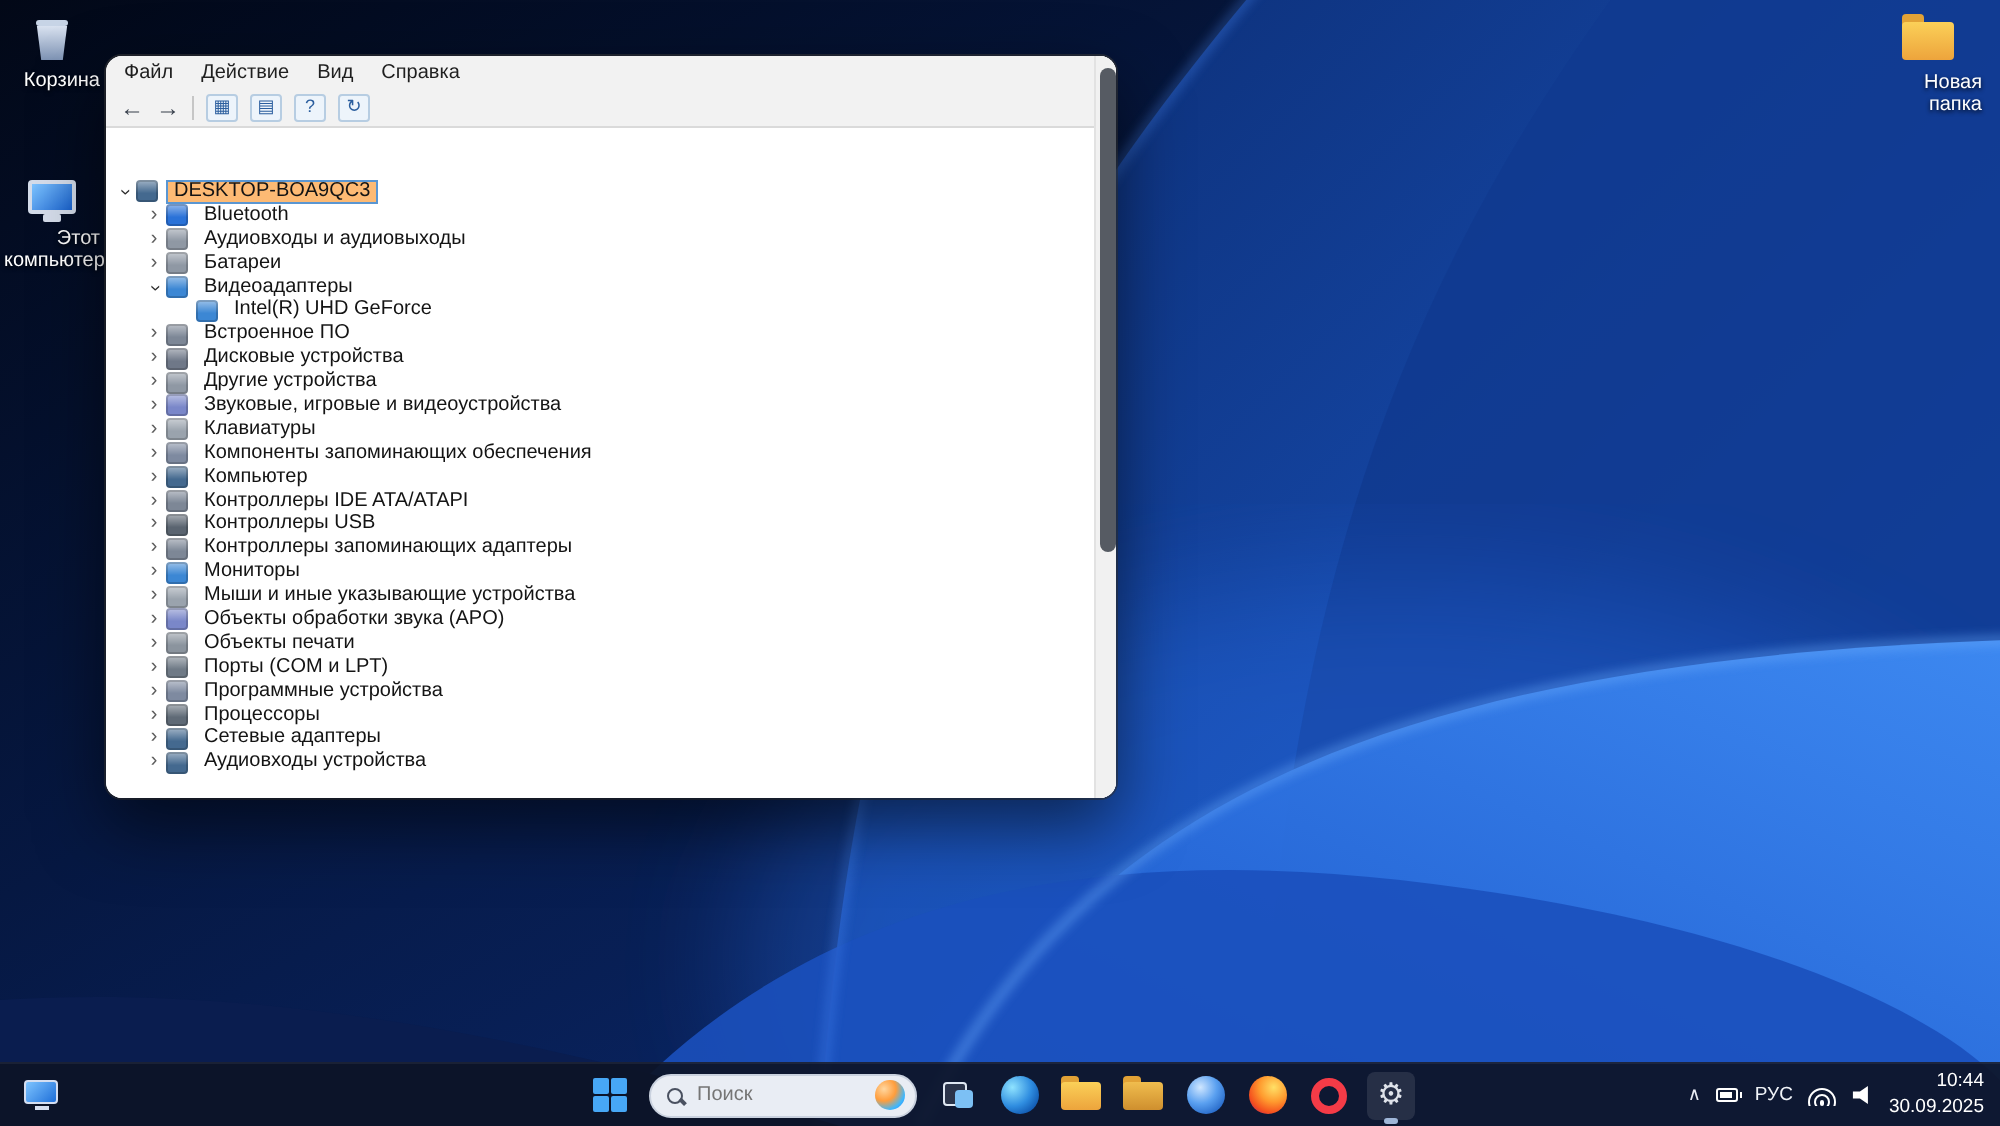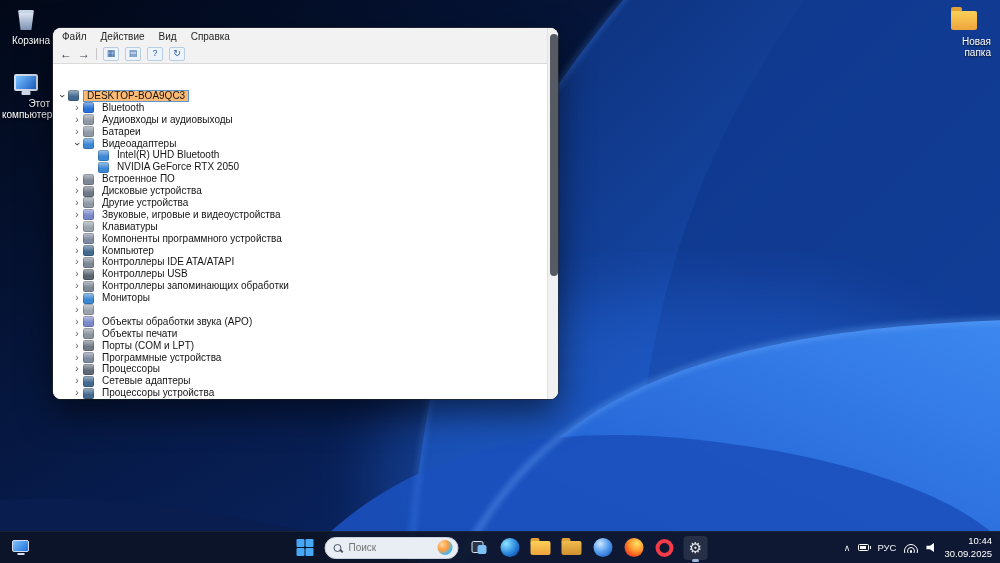--- a/index.html
+++ b/index.html
@@ -157,21 +157,21 @@
     <path d="M460,563 C540,400 700,330 1005,320" stroke="#6fb0ff" stroke-width="3" fill="none" opacity="0.75" filter="url(#b3)"></path>
   </svg>
 </div>
 
 <div class="desk-icon" style="left:2px;top:5px;">
   <div class="glyph">
       <span class="bin"></span>
     </div>
   <div>Корзина</div>
 </div>
-<div class="desk-icon" style="left:2px;top:68px;">
+<div class="desk-icon" style="left:2px;top:84px;">
   <div class="glyph">
       <span class="monitor"></span>
     </div>
   <div>Этот компьютер</div>
 </div>
 <div class="desk-icon" style="left:937px;top:6px;width:54px;">
   <div class="glyph">
       <span class="folder-big"></span>
     </div>
   <div>Новая папка</div>
@@ -215,26 +215,21 @@
         <span class="tlabel">Батареи</span>
       </div>
       <div class="trow" style="padding-left: 19px;">
         <span class="tarrow open">›</span>
         <span class="ticon" style="background-color: rgb(60, 135, 212);"></span>
         <span class="tlabel">Видеоадаптеры</span>
       </div>
       <div class="trow" style="padding-left: 34px;">
         <span class="tarrow"></span>
         <span class="ticon" style="background-color: rgb(60, 135, 212);"></span>
-        <span class="tlabel">Intel(R) UHD Bluetooth</span>
-      </div>
-      <div class="trow" style="padding-left: 34px;">
-        <span class="tarrow"></span>
-        <span class="ticon" style="background-color: rgb(60, 135, 212);"></span>
-        <span class="tlabel">NVIDIA GeForce RTX 2050</span>
+        <span class="tlabel">Intel(R) UHD GeForce</span>
       </div>
       <div class="trow" style="padding-left: 19px;">
         <span class="tarrow">›</span>
         <span class="ticon" style="background-color: rgb(125, 135, 150);"></span>
         <span class="tlabel">Встроенное ПО</span>
       </div>
       <div class="trow" style="padding-left: 19px;">
         <span class="tarrow">›</span>
         <span class="ticon" style="background-color: rgb(111, 120, 136);"></span>
         <span class="tlabel">Дисковые устройства</span>
@@ -250,50 +245,51 @@
         <span class="tlabel">Звуковые, игровые и видеоустройства</span>
       </div>
       <div class="trow" style="padding-left: 19px;">
         <span class="tarrow">›</span>
         <span class="ticon" style="background-color: rgb(154, 163, 173);"></span>
         <span class="tlabel">Клавиатуры</span>
       </div>
       <div class="trow" style="padding-left: 19px;">
         <span class="tarrow">›</span>
         <span class="ticon" style="background-color: rgb(126, 138, 160);"></span>
-        <span class="tlabel">Компоненты программного устройства</span>
+        <span class="tlabel">Компоненты запоминающих обеспечения</span>
       </div>
       <div class="trow" style="padding-left: 19px;">
         <span class="tarrow">›</span>
         <span class="ticon" style="background-color: rgb(68, 105, 143);"></span>
         <span class="tlabel">Компьютер</span>
       </div>
       <div class="trow" style="padding-left: 19px;">
         <span class="tarrow">›</span>
         <span class="ticon" style="background-color: rgb(125, 135, 150);"></span>
         <span class="tlabel">Контроллеры IDE ATA/ATAPI</span>
       </div>
       <div class="trow" style="padding-left: 19px;">
         <span class="tarrow">›</span>
         <span class="ticon" style="background-color: rgb(90, 100, 112);"></span>
         <span class="tlabel">Контроллеры USB</span>
       </div>
       <div class="trow" style="padding-left: 19px;">
         <span class="tarrow">›</span>
         <span class="ticon" style="background-color: rgb(125, 135, 150);"></span>
-        <span class="tlabel">Контроллеры запоминающих обработки</span>
+        <span class="tlabel">Контроллеры запоминающих адаптеры</span>
       </div>
       <div class="trow" style="padding-left: 19px;">
         <span class="tarrow">›</span>
         <span class="ticon" style="background-color: rgb(60, 135, 212);"></span>
         <span class="tlabel">Мониторы</span>
       </div>
       <div class="trow" style="padding-left: 19px;">
         <span class="tarrow">›</span>
         <span class="ticon" style="background-color: rgb(154, 163, 173);"></span>
+        <span class="tlabel">Мыши и иные указывающие устройства</span>
       </div>
       <div class="trow" style="padding-left: 19px;">
         <span class="tarrow">›</span>
         <span class="ticon" style="background-color: rgb(122, 135, 201);"></span>
         <span class="tlabel">Объекты обработки звука (APO)</span>
       </div>
       <div class="trow" style="padding-left: 19px;">
         <span class="tarrow">›</span>
         <span class="ticon" style="background-color: rgb(139, 148, 158);"></span>
         <span class="tlabel">Объекты печати</span>
@@ -314,21 +310,21 @@
         <span class="tlabel">Процессоры</span>
       </div>
       <div class="trow" style="padding-left: 19px;">
         <span class="tarrow">›</span>
         <span class="ticon" style="background-color: rgb(68, 105, 143);"></span>
         <span class="tlabel">Сетевые адаптеры</span>
       </div>
       <div class="trow" style="padding-left: 19px;">
         <span class="tarrow">›</span>
         <span class="ticon" style="background-color: rgb(68, 105, 143);"></span>
-        <span class="tlabel">Процессоры устройства</span>
+        <span class="tlabel">Аудиовходы устройства</span>
       </div>
     </div>
   <div class="vscroll">
     <div class="vthumb"></div>
   </div>
 </div>
 
 <div id="taskbar">
   <span class="mini-monitor"></span>
   <div class="center-cluster">

